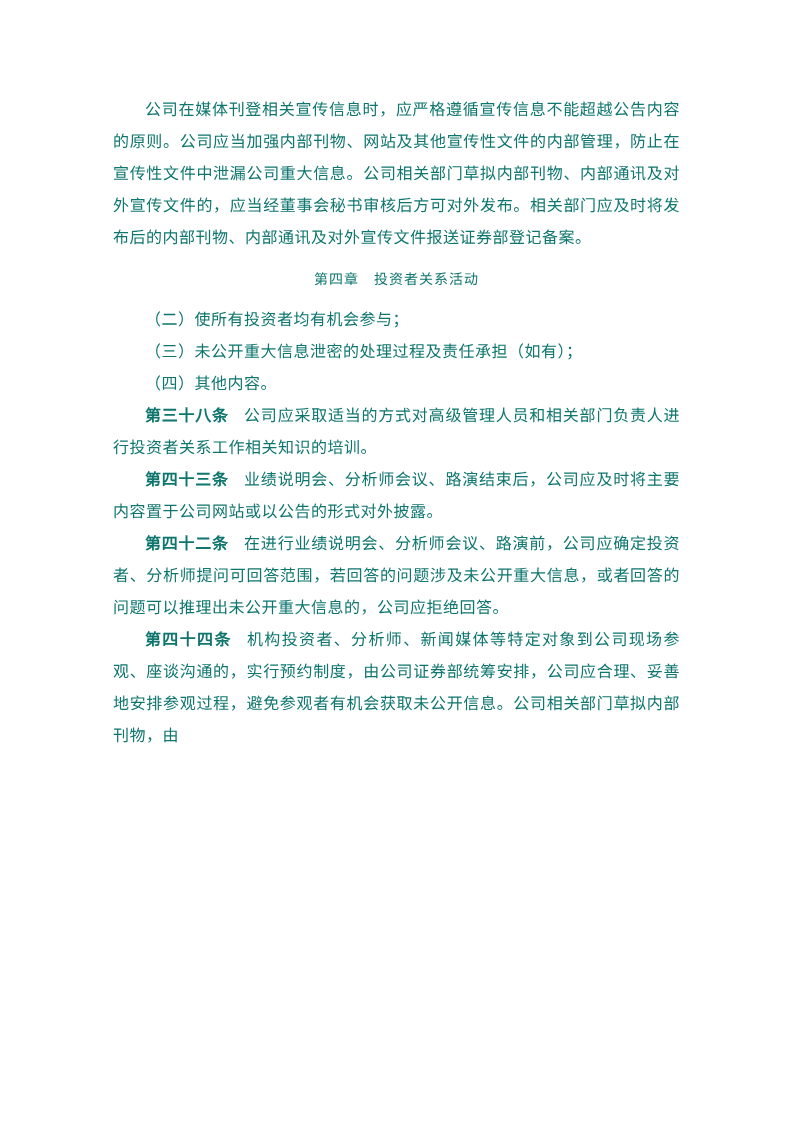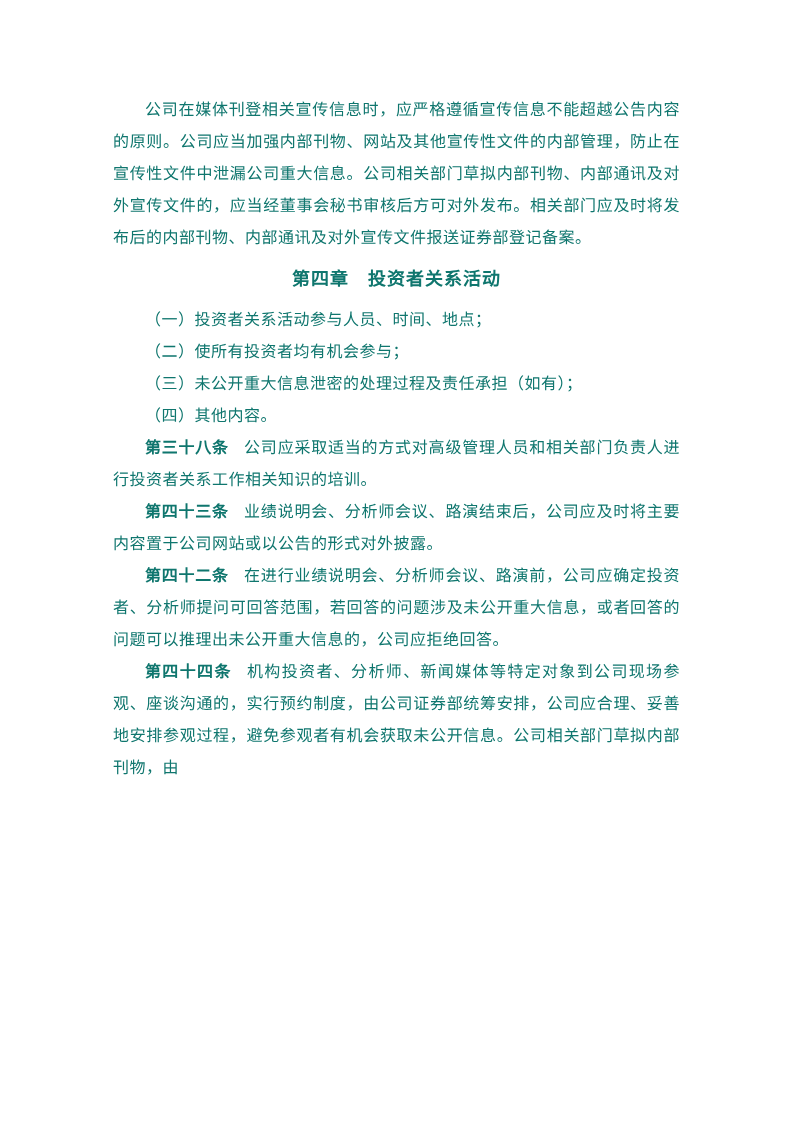--- a/index.html
+++ b/index.html
@@ -27,40 +27,39 @@
     text-align: justify;
     text-justify: inter-ideograph;
     text-indent: 2em;
     letter-spacing: 0.5px;
   }
   .heading {
     margin: 9px 0 9px 0;
     line-height: 32px;
     text-align: center;
     text-indent: 0;
-    font-weight: bold;
-    font-size: 18px;
+    font-weight: normal;
+    font-size: 14px;
     letter-spacing: 1px;
   }
   .term {
     font-weight: bold;
     margin-right: 0.95em;
   }
 </style>
 </head>
 <body>
 
 <div class="page">
 
   <p class="para">公司在媒体刊登相关宣传信息时，应严格遵循宣传信息不能超越公告内容的原则。公司应当加强内部刊物、网站及其他宣传性文件的内部管理，防止在宣传性文件中泄漏公司重大信息。公司相关部门草拟内部刊物、内部通讯及对外宣传文件的，应当经董事会秘书审核后方可对外发布。相关部门应及时将发布后的内部刊物、内部通讯及对外宣传文件报送证券部登记备案。</p>
 
   <h2 class="heading">第四章　投资者关系活动</h2>
 
 
-  <p class="para">（一）投资者关系活动参与人员、时间、地点；</p>
 
   <p class="para">（二）使所有投资者均有机会参与；</p>
 
   <p class="para">（三）未公开重大信息泄密的处理过程及责任承担（如有）；</p>
 
   <p class="para">（四）其他内容。</p>
 
   <p class="para"><b class="term">第三十八条</b><span>公司应采取适当的方式对高级管理人员和相关部门负责人进行投资者关系工作相关知识的培训。</span></p>
 
 

